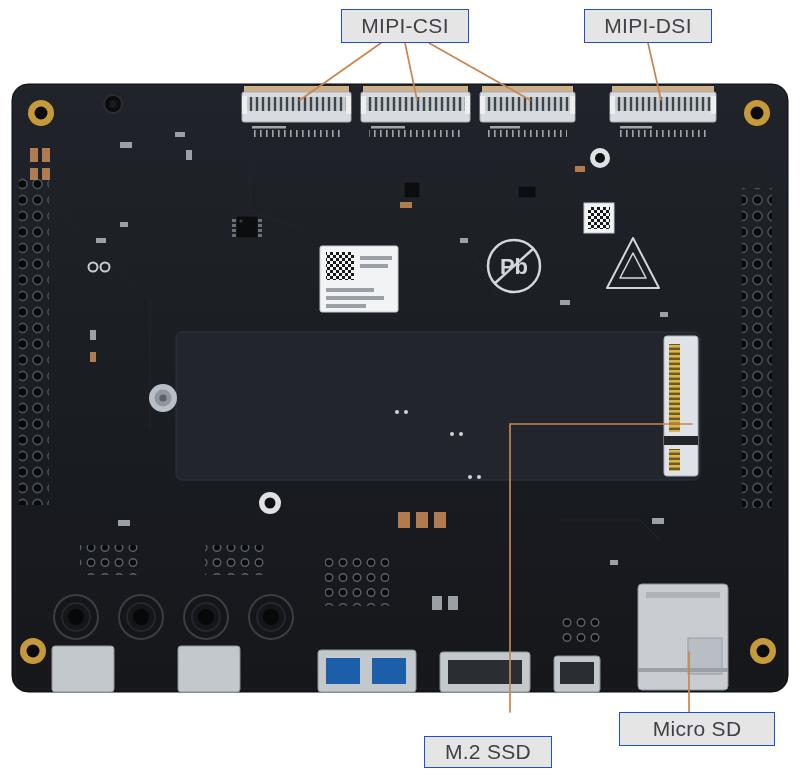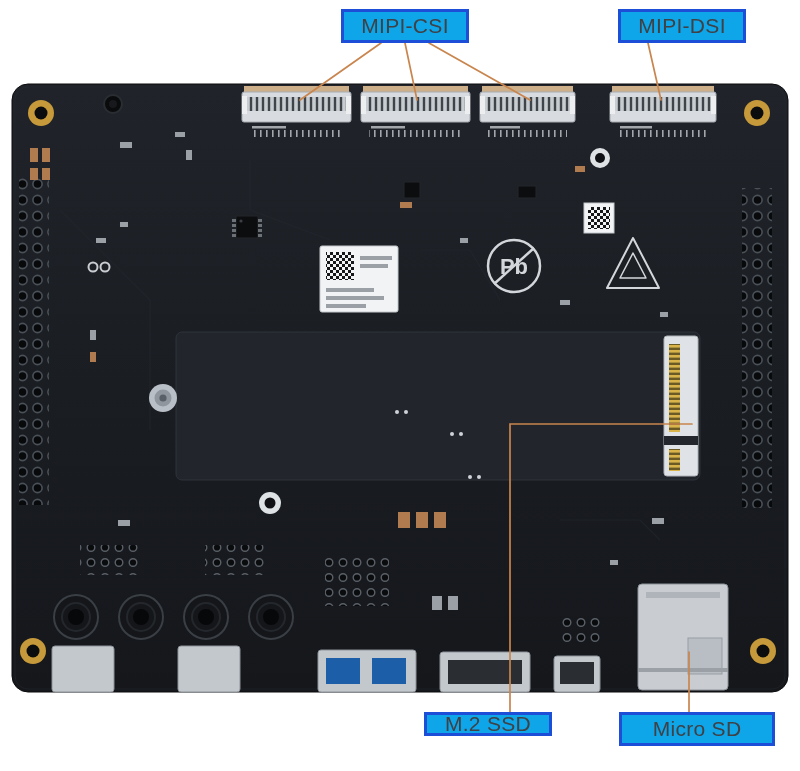--- a/index.html
+++ b/index.html
@@ -2,27 +2,27 @@
 <html><head>
 <meta charset="utf-8">
 <style>
   html,body{margin:0;padding:0;background:#ffffff;}
   .stage{
     position:relative;width:800px;height:771px;background:#ffffff;
     font-family:"Liberation Sans",sans-serif;overflow:hidden;
   }
   .stage svg{position:absolute;left:0;top:0;z-index:1;}
   .callout{
-    position:absolute;z-index:2;background:#0ea5e9;border:3px solid #1d4ed8;
+    position:absolute;z-index:2;background:#e5e5e5;border:1px solid #1d4ed8;
     color:#3f4145;font-size:21px;display:flex;align-items:center;justify-content:center;
     box-sizing:border-box;letter-spacing:.3px;
   }
   .callout.mipi-csi{left:341px;top:9px;width:128px;height:34px;}
-  .callout.mipi-dsi{left:618px;top:9px;width:128px;height:34px;}
-  .callout.m2-ssd  {left:424px;top:712px;width:128px;height:24px;}
+  .callout.mipi-dsi{left:584px;top:9px;width:128px;height:34px;}
+  .callout.m2-ssd  {left:424px;top:736px;width:128px;height:32px;}
   .callout.micro-sd{left:619px;top:712px;width:156px;height:34px;}
 </style>
 </head>
 <body>
 
 <div class="stage">
 
   <svg width="800" height="771" viewBox="0 0 800 771">
     <defs>
       <linearGradient id="boardGrad" x1="0" y1="0" x2="0" y2="1">

